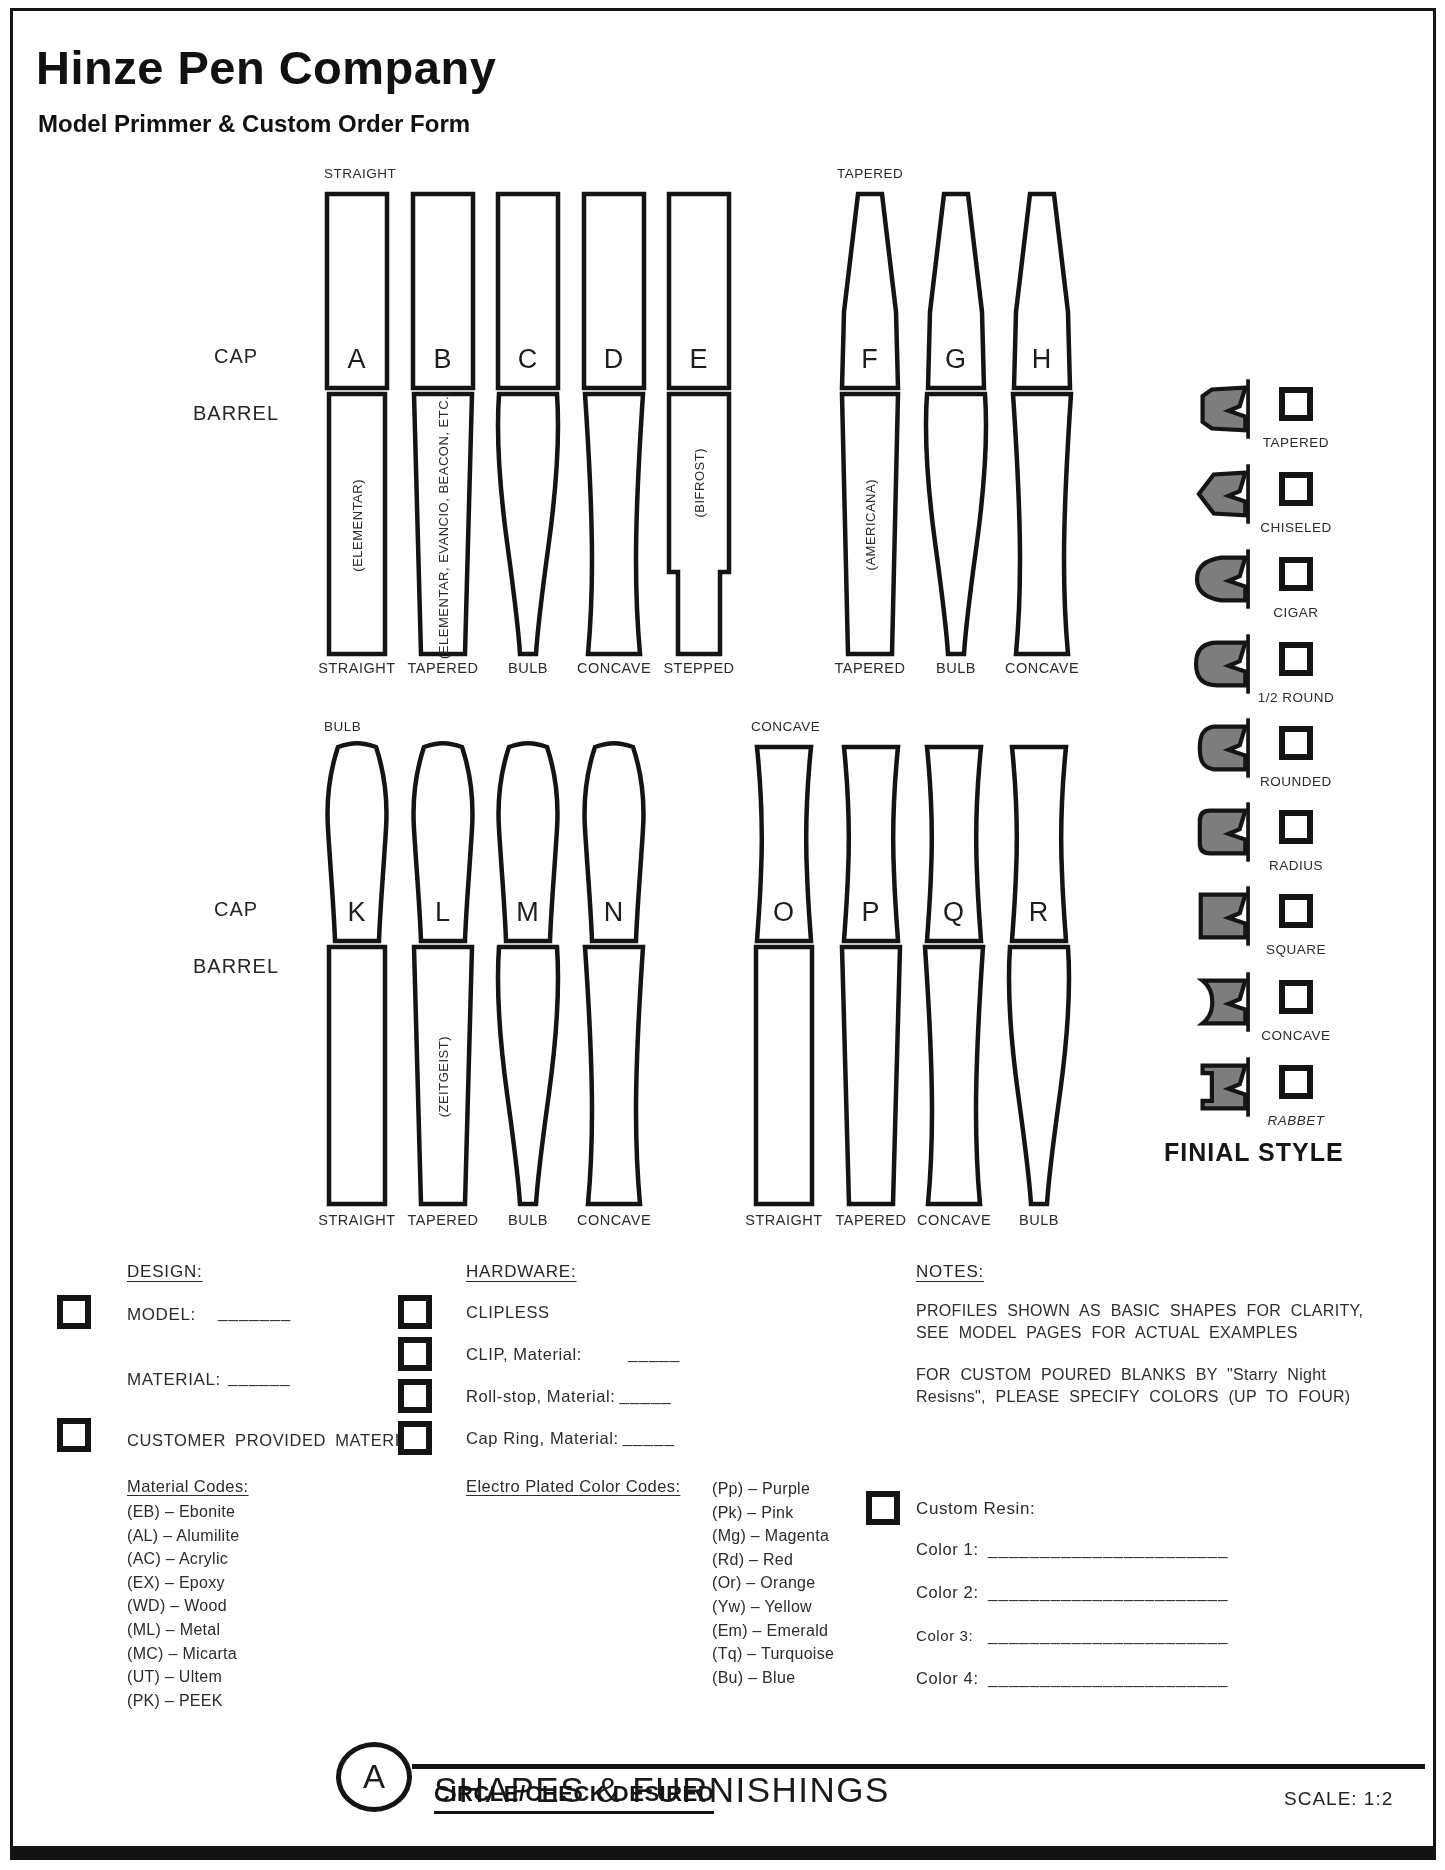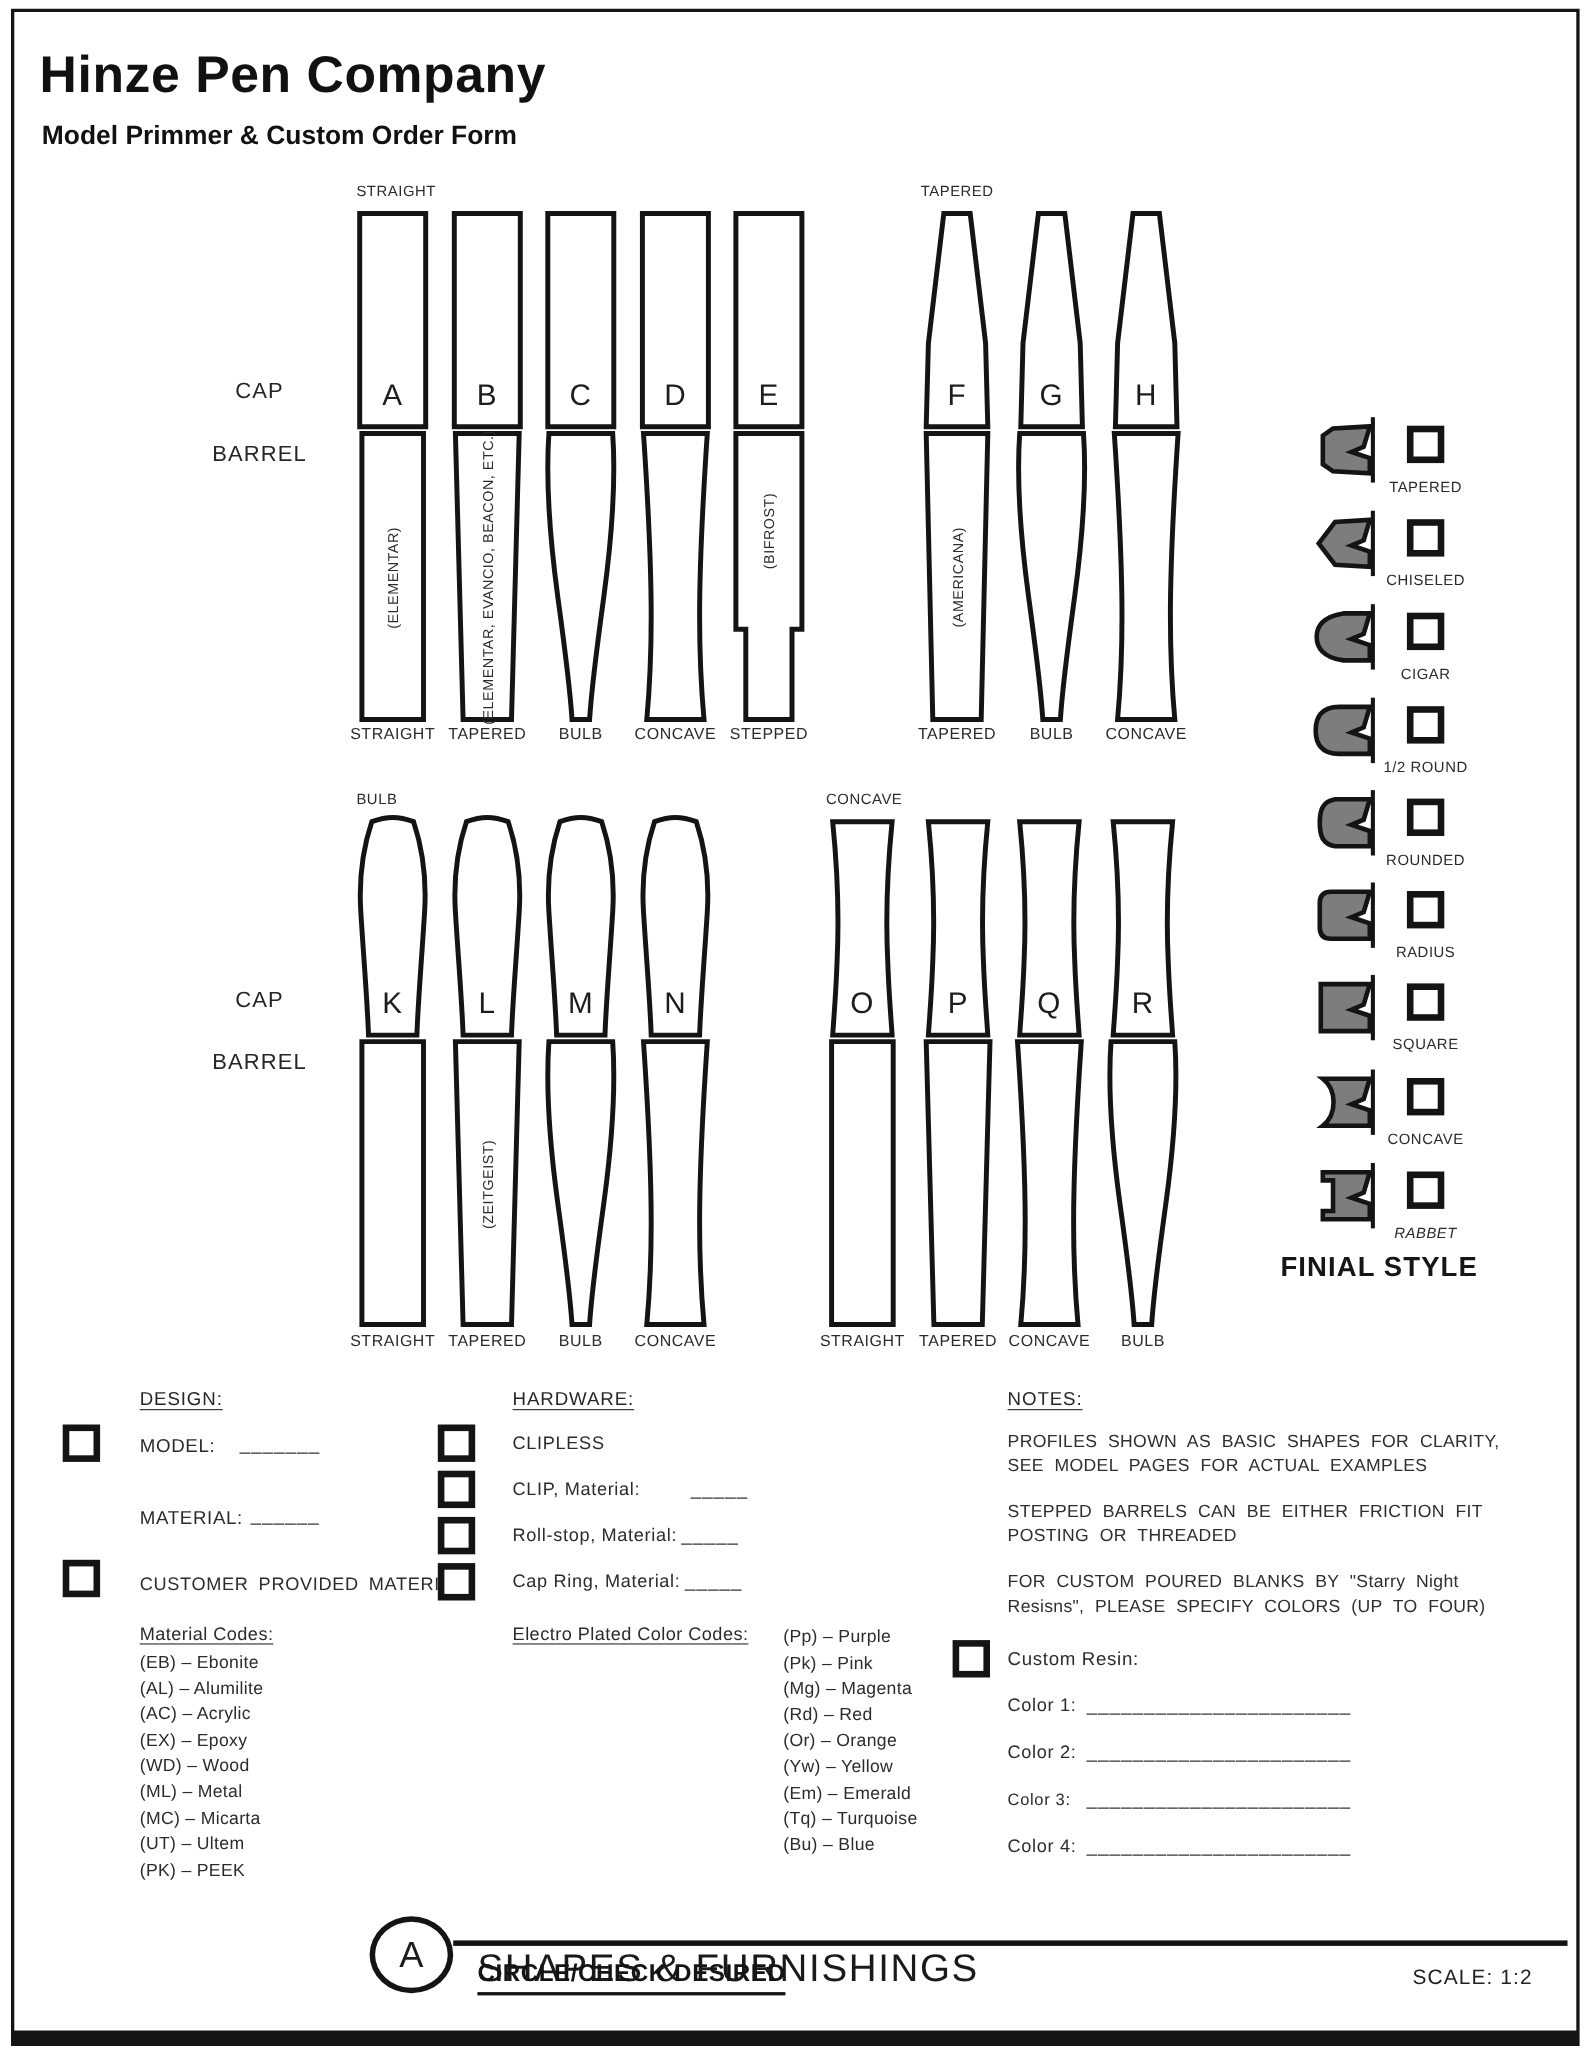--- a/index.html
+++ b/index.html
@@ -349,21 +349,20 @@
       <div>(Or) – Orange</div>
       <div>(Yw) – Yellow</div>
       <div>(Em) – Emerald</div>
       <div>(Tq) – Turquoise</div>
       <div>(Bu) – Blue</div>
     </div>
 
   <div class="abs sec-head" style="left:916px;top:1262px;">NOTES:</div>
   <div class="abs" style="left:916px;top:1300px;" id="notes-paragraphs">
       <div class="note-par" style="margin-bottom: 20px;">PROFILES SHOWN AS BASIC SHAPES FOR CLARITY, SEE MODEL PAGES FOR ACTUAL EXAMPLES</div>
-      <div class="note-par" style="margin-bottom: 20px;">STEPPED BARRELS CAN BE EITHER FRICTION FIT POSTING OR THREADED</div>
       <div class="note-par" style="margin-bottom: 20px;">FOR CUSTOM POURED BLANKS BY "Starry Night Resisns", PLEASE SPECIFY COLORS (UP TO FOUR)</div>
     </div>
 
   <div class="checkbox" style="left:866px;top:1491px;"></div>
   <div class="abs form-label" style="left:916px;top:1499px;">Custom Resin:</div>
   <div class="abs" style="left:916px;top:1540px;" id="custom-resin-rows">
       <div class="cr-row">
         <span class="form-label lbl" style="font-size: 16.5px;">Color 1:</span>
         <span class="blank">_______________________</span>
       </div>

